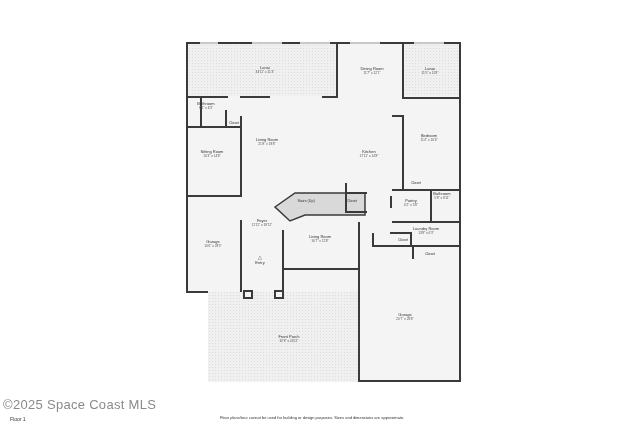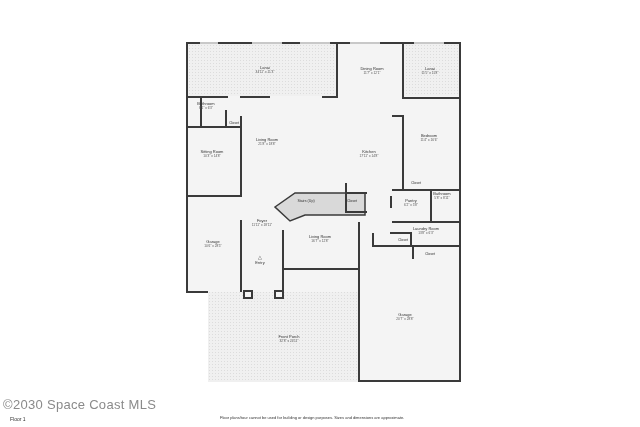--- a/index.html
+++ b/index.html
@@ -154,15 +154,15 @@
   <div class="lbl" style="left:289px;top:335px;">
       <span class="n">Front Porch</span>
       <span class="d">32'8" x 24'11"</span>
     </div>
   <div class="lbl" style="left:405px;top:313px;">
       <span class="n">Garage</span>
       <span class="d">20'7" x 28'8"</span>
     </div>
 </div>
 
-<div class="footer-left">©2030 Space Coast MLS</div>
+<div class="footer-left">©2025 Space Coast MLS</div>
 <div class="floor-lbl">Floor 1</div>
 <div class="disclaimer">Floor plans/tour cannot be used for building or design purposes. Sizes and dimensions are approximate.</div>
 
 </body></html>

